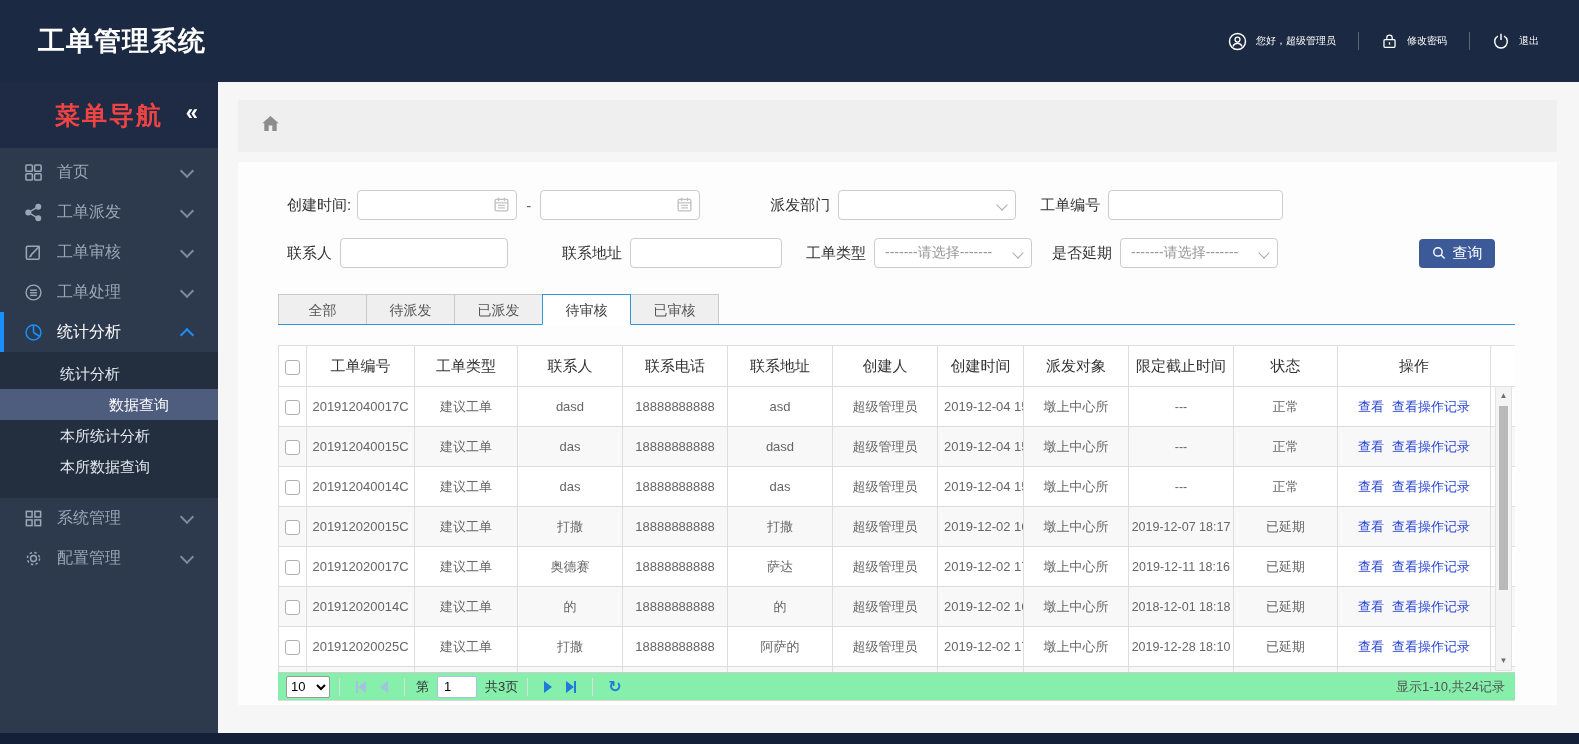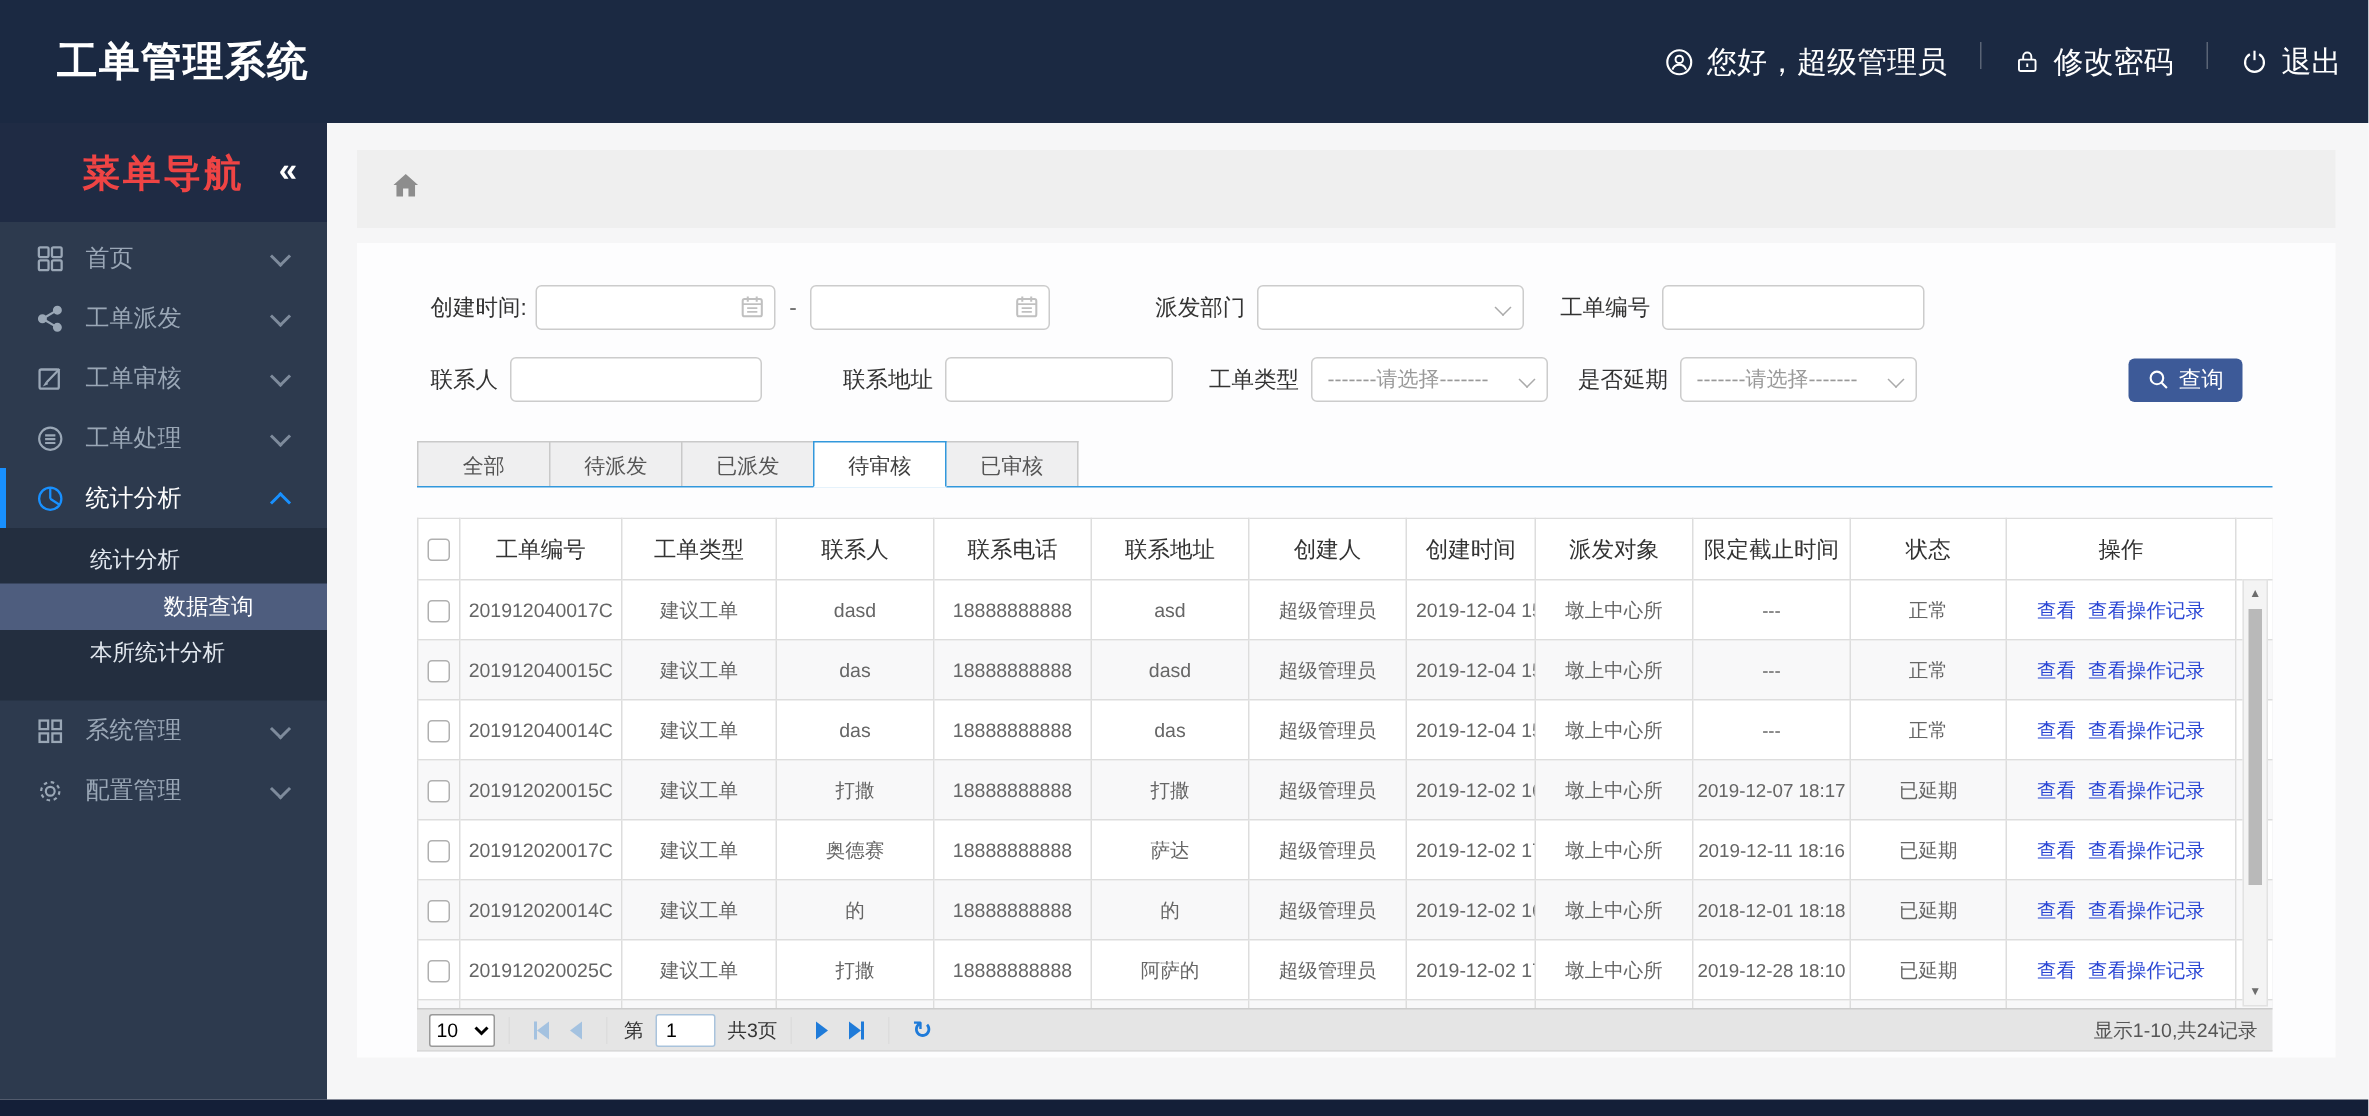--- a/index.html
+++ b/index.html
@@ -2,21 +2,21 @@
 <html style="--accent: #1890ff;"><head>
 <meta charset="utf-8">
 <style>
   html,body{margin:0;padding:0;}
   body{width:1579px;height:744px;overflow:hidden;font-family:"Liberation Sans","DejaVu Sans",sans-serif;background:#f6f6f7;}
   .app{position:relative;width:1579px;height:744px;}
 
   
   .topbar{position:absolute;top:0;left:0;right:0;height:82px;background:#1b2942;display:flex;align-items:center;}
   .app-title{margin-left:38px;color:#fff;font-size:27px;font-weight:bold;letter-spacing:1px;}
-  .topbar-right{margin-left:auto;margin-right:18px;display:flex;align-items:flex-start;color:#fff;font-size:20px;}
+  .topbar-right{margin-left:auto;margin-right:40px;display:flex;align-items:flex-start;color:#fff;font-size:10px;}
   .tb-item{display:flex;align-items:center;gap:9px;cursor:pointer;}
   .tb-sep{width:1px;height:18px;background:rgba(255,255,255,.28);margin:0 22px;}
   .tb-icon svg{display:block;}
 
   
   .sidebar{position:absolute;top:82px;left:0;width:218px;bottom:11px;background:#2d3a4e;}
   .sidebar-header{height:66px;background:#1f2b44;display:flex;align-items:center;justify-content:center;position:relative;}
   .sidebar-title{color:#ef4444;font-size:25px;font-weight:bold;letter-spacing:2px;}
   .collapse{position:absolute;right:20px;top:50%;transform:translateY(-56%);color:#fff;font-size:22px;font-weight:bold;cursor:pointer;}
   .menu{margin-top:4px;}
@@ -68,21 +68,21 @@
   .st-red{color:#e02b2b;}
 
   
   .vscroll{position:absolute;top:41px;right:3px;width:17px;height:285px;background:#f4f4f4;border:1px solid #e2e2e2;box-sizing:border-box;}
   .vs-arrow{position:absolute;left:0;width:100%;text-align:center;font-size:8px;color:#6d6d6d;line-height:14px;cursor:pointer;}
   .vs-up{top:2px;}
   .vs-down{bottom:2px;}
   .vs-thumb{position:absolute;left:3px;width:9px;top:19px;height:184px;background:#b9b9b9;cursor:pointer;}
 
   
-  .pager{margin-left:40px;width:1237px;height:29px;border-top:1px solid #ccc;border-bottom:1px solid #d9d9d9;background:#e5e5e5;display:flex;align-items:center;box-sizing:border-box;padding:0 8px;font-size:13px;color:#333;}
+  .pager{margin-left:40px;width:1237px;height:29px;border-top:1px solid #ccc;border-bottom:1px solid #d9d9d9;background:#86efac;display:flex;align-items:center;box-sizing:border-box;padding:0 8px;font-size:13px;color:#333;}
   .pg-size{width:44px;height:22px;font-size:13px;border:1px solid #999;border-radius:2px;background:#fff;}
   .pg-sep{width:1px;height:18px;background:#ddd;margin:0 9px;}
   .pgbtn{display:inline-flex;align-items:center;margin:0 7px;cursor:pointer;}
   .pgbtn .tri{width:0;height:0;border-top:6px solid transparent;border-bottom:6px solid transparent;display:inline-block;}
   .pgbtn .tri.l{border-right:8px solid currentColor;}
   .pgbtn .tri.r{border-left:8px solid currentColor;}
   .pgbtn .bar{display:inline-block;width:2px;height:12px;background:currentColor;}
   .pg-disabled{color:#a4c2e0;}
   .pg-enabled{color:#1f7bd9;}
   .pg-input{width:40px;height:22px;border:1px solid #a9c3dc;border-radius:2px;box-sizing:border-box;text-align:left;padding-left:6px;font-size:13px;margin:0 8px;}
@@ -204,20 +204,21 @@
               </g>
             </svg>
           </span>
           <span class="s-label">统计分析</span>
           <span class="chev up"></span>
         </div>
         <div class="submenu">
           <div class="sub-item">统计分析</div>
           <div class="sub-item selected">数据查询</div>
           <div class="sub-item">本所统计分析</div>
+          <div class="sub-item">本所数据查询</div>
         </div>
         <div class="side-item">
           <span class="s-icon">
             <svg width="19" height="19" viewBox="0 0 20 20">
               <g fill="none" stroke="currentColor" stroke-width="1.6">
                 <rect x="2.5" y="2.5" width="6" height="6"></rect>
                 <rect x="11.5" y="2.5" width="6" height="6"></rect>
                 <rect x="2.5" y="11.5" width="6" height="6"></rect>
                 <rect x="11.5" y="11.5" width="6" height="6"></rect>
               </g>

